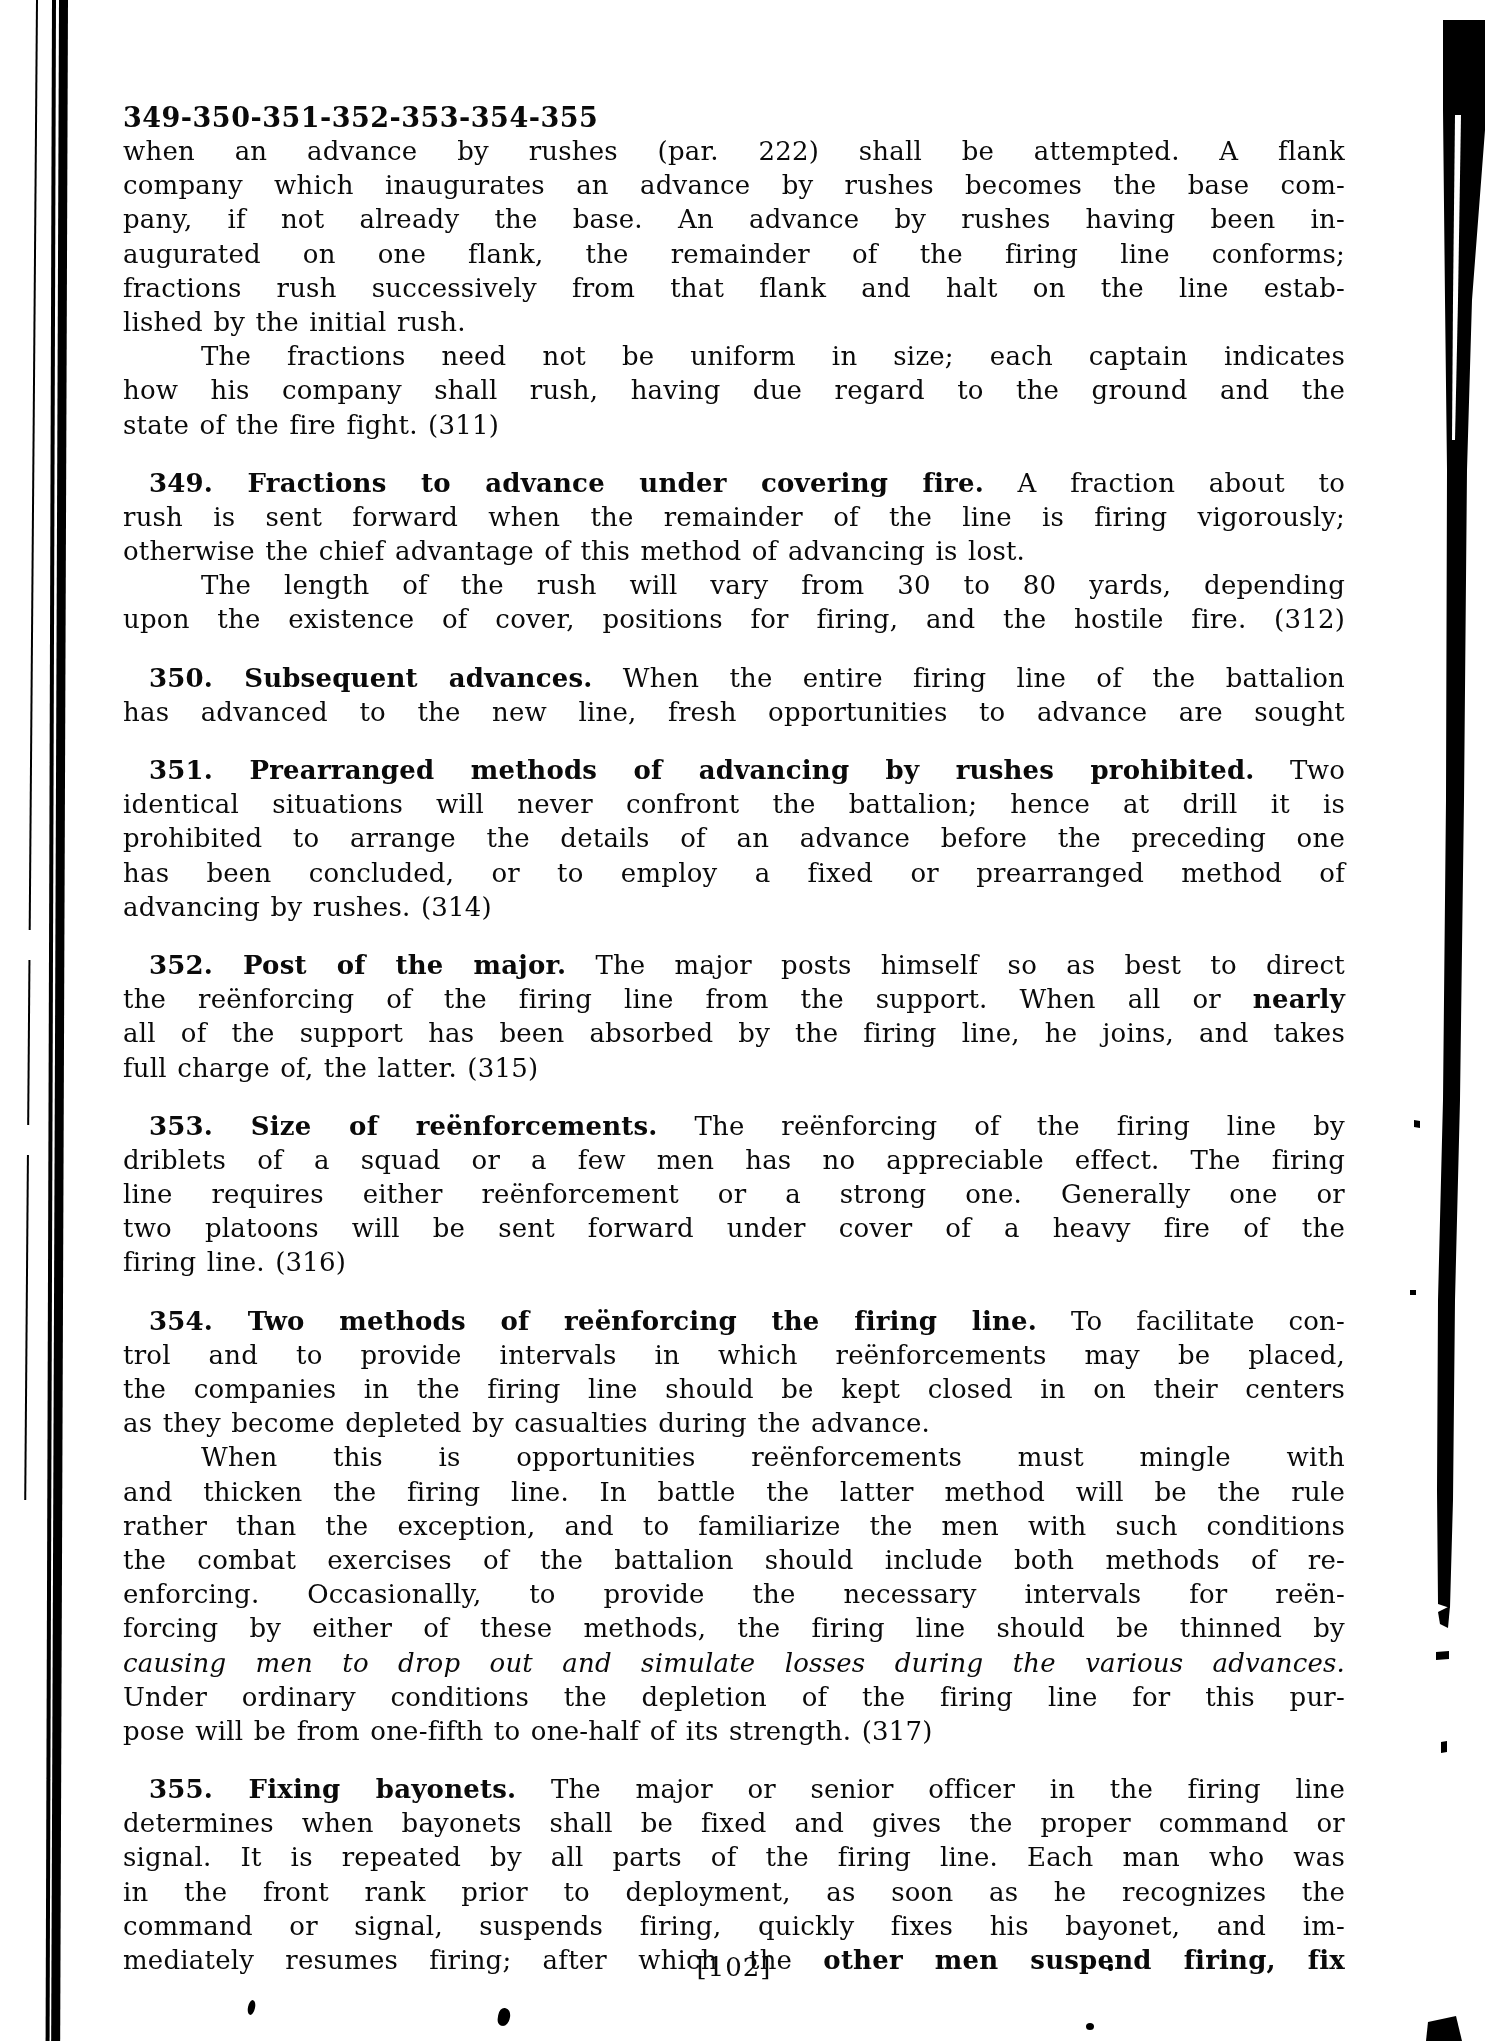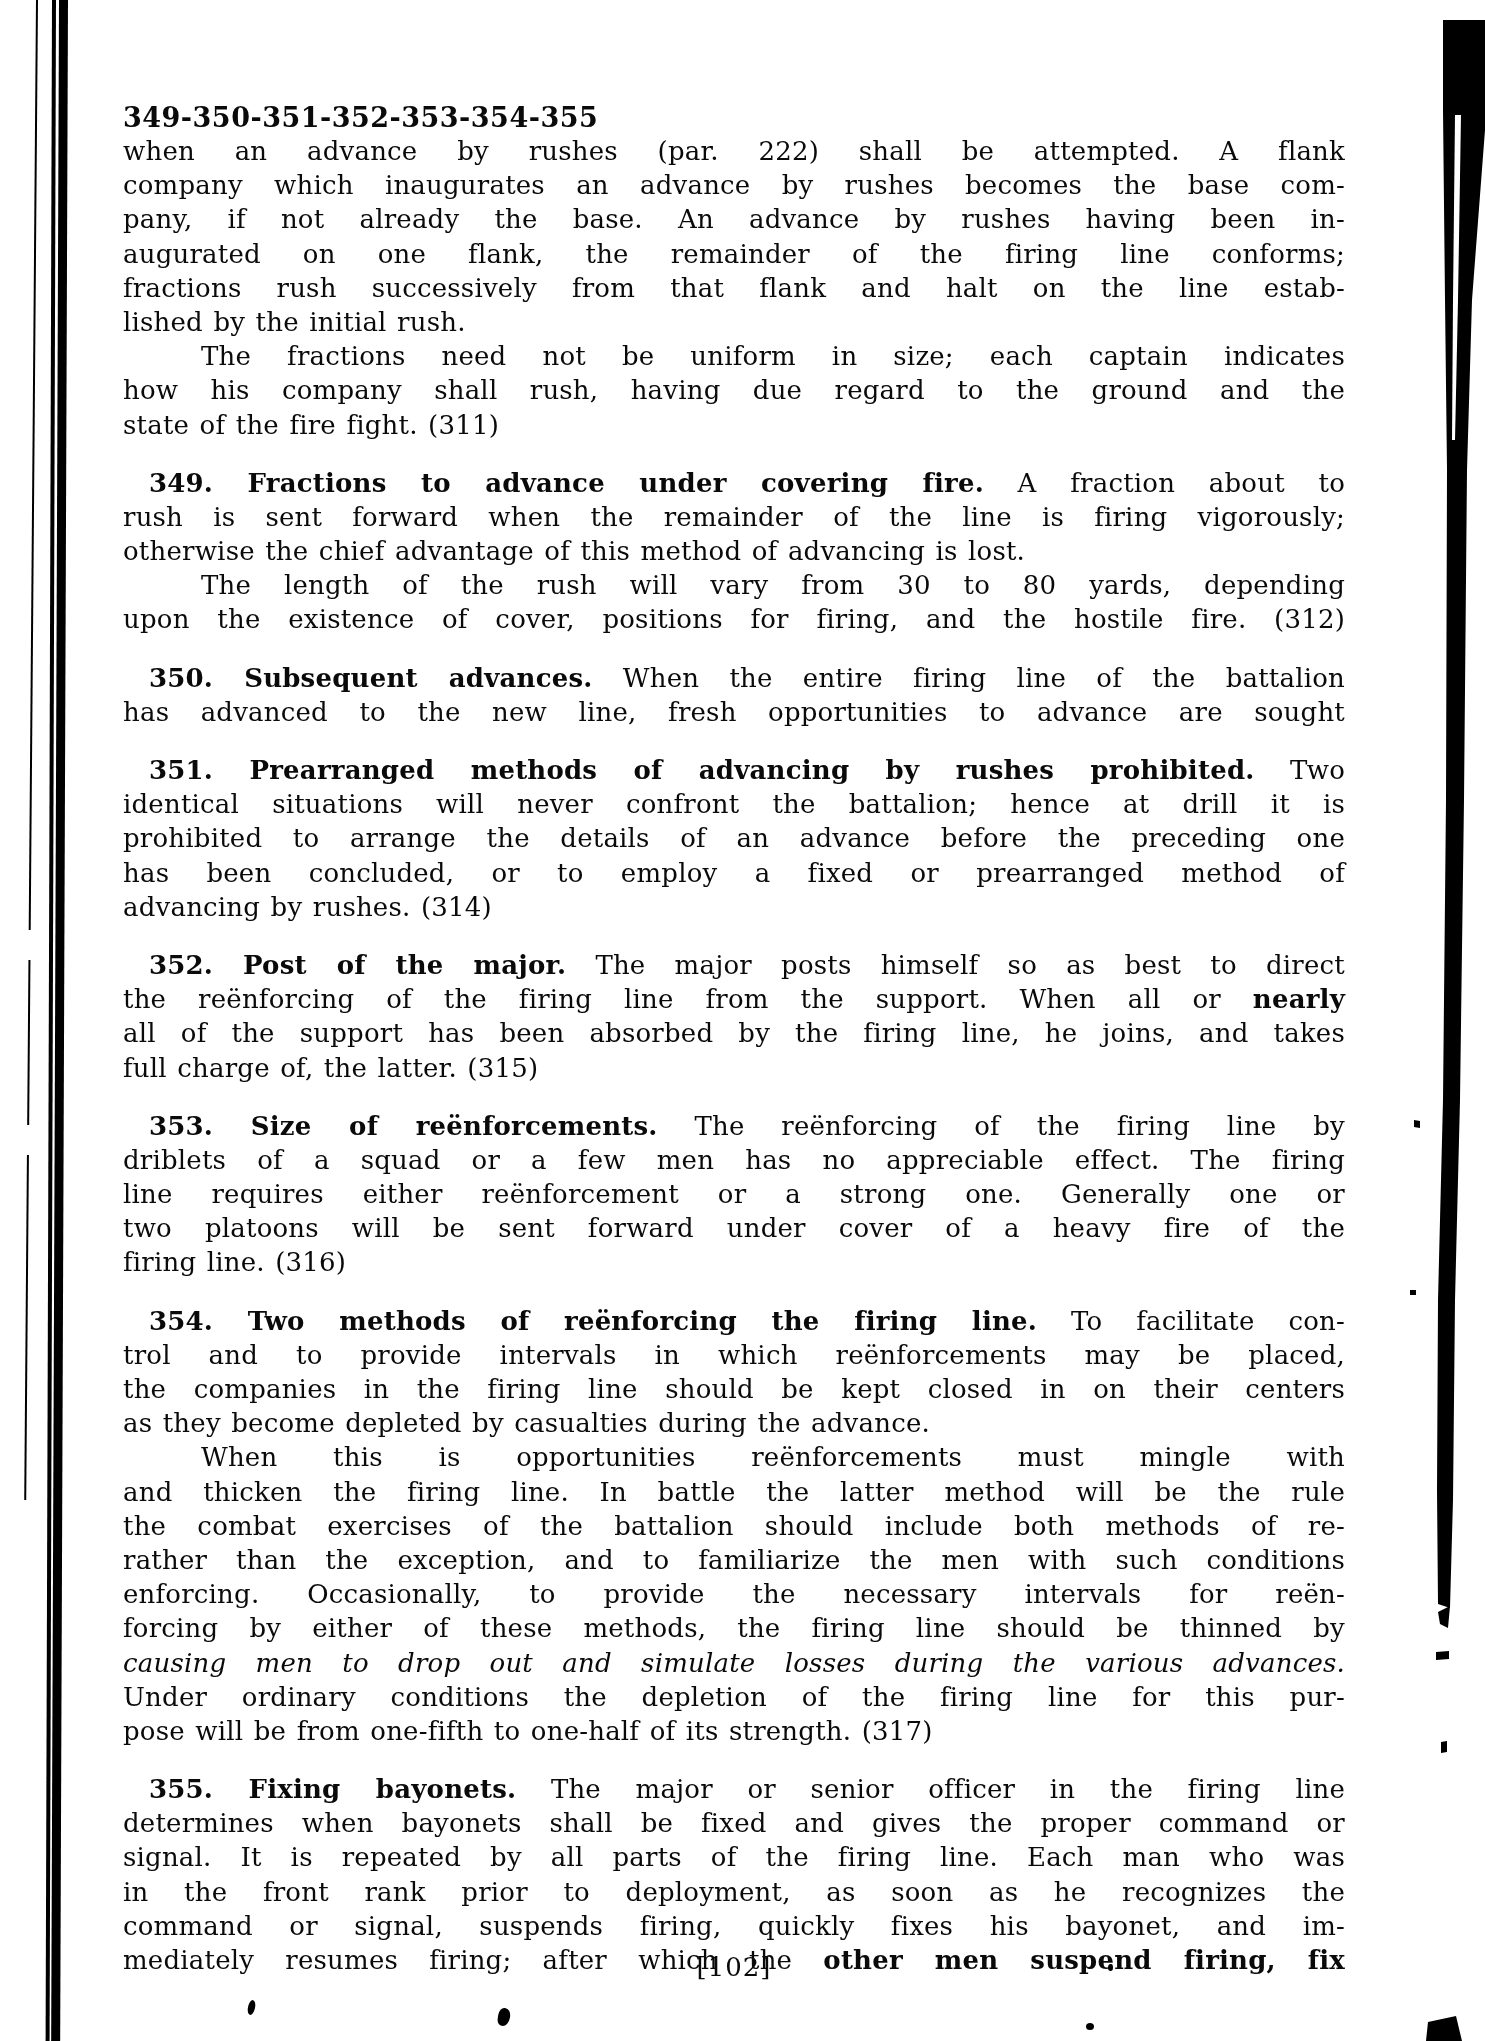--- a/index.html
+++ b/index.html
@@ -100,22 +100,22 @@
       <div class="line"><span>driblets of a squad or a few men has no appreciable effect.  The firing</span></div>
       <div class="line"><span>line requires either reënforcement or a strong one.  Generally one or</span></div>
       <div class="line"><span>two platoons will be sent forward under cover of a heavy fire of the</span></div>
       <div class="line last"><span>firing line.  (316)</span></div>
       <div class="line section"><span class="b">354.  Two methods of reënforcing the firing line.</span><span>  To facilitate con-</span></div>
       <div class="line"><span>trol and to provide intervals in which reënforcements may be placed,</span></div>
       <div class="line"><span>the companies in the firing line should be kept closed in on their centers</span></div>
       <div class="line last"><span>as they become depleted by casualties during the advance.</span></div>
       <div class="line deep"><span>When this is opportunities reënforcements must mingle with</span></div>
       <div class="line"><span>and thicken the firing line.  In battle the latter method will be the rule</span></div>
+      <div class="line"><span>rather than the exception, and to familiarize the men with such conditions</span></div>
       <div class="line"><span>the combat exercises of the battalion should include both methods of re-</span></div>
-      <div class="line"><span>rather than the exception, and to familiarize the men with such conditions</span></div>
       <div class="line"><span>enforcing.  Occasionally, to provide the necessary intervals for reën-</span></div>
       <div class="line"><span>forcing by either of these methods, the firing line should be thinned by</span></div>
       <div class="line italic"><span>causing men to drop out and simulate losses during the various advances.</span></div>
       <div class="line"><span>Under ordinary conditions the depletion of the firing line for this pur-</span></div>
       <div class="line last"><span>pose will be from one-fifth to one-half of its strength.  (317)</span></div>
       <div class="line section"><span class="b">355.  Fixing bayonets.</span><span>  The major or senior officer in the firing line</span></div>
       <div class="line"><span>determines when bayonets shall be fixed and gives the proper command or</span></div>
       <div class="line"><span>signal.  It is repeated by all parts of the firing line.  Each man who was</span></div>
       <div class="line"><span>in the front rank prior to deployment, as soon as he recognizes the</span></div>
       <div class="line"><span>command or signal, suspends firing, quickly fixes his bayonet, and im-</span></div>

